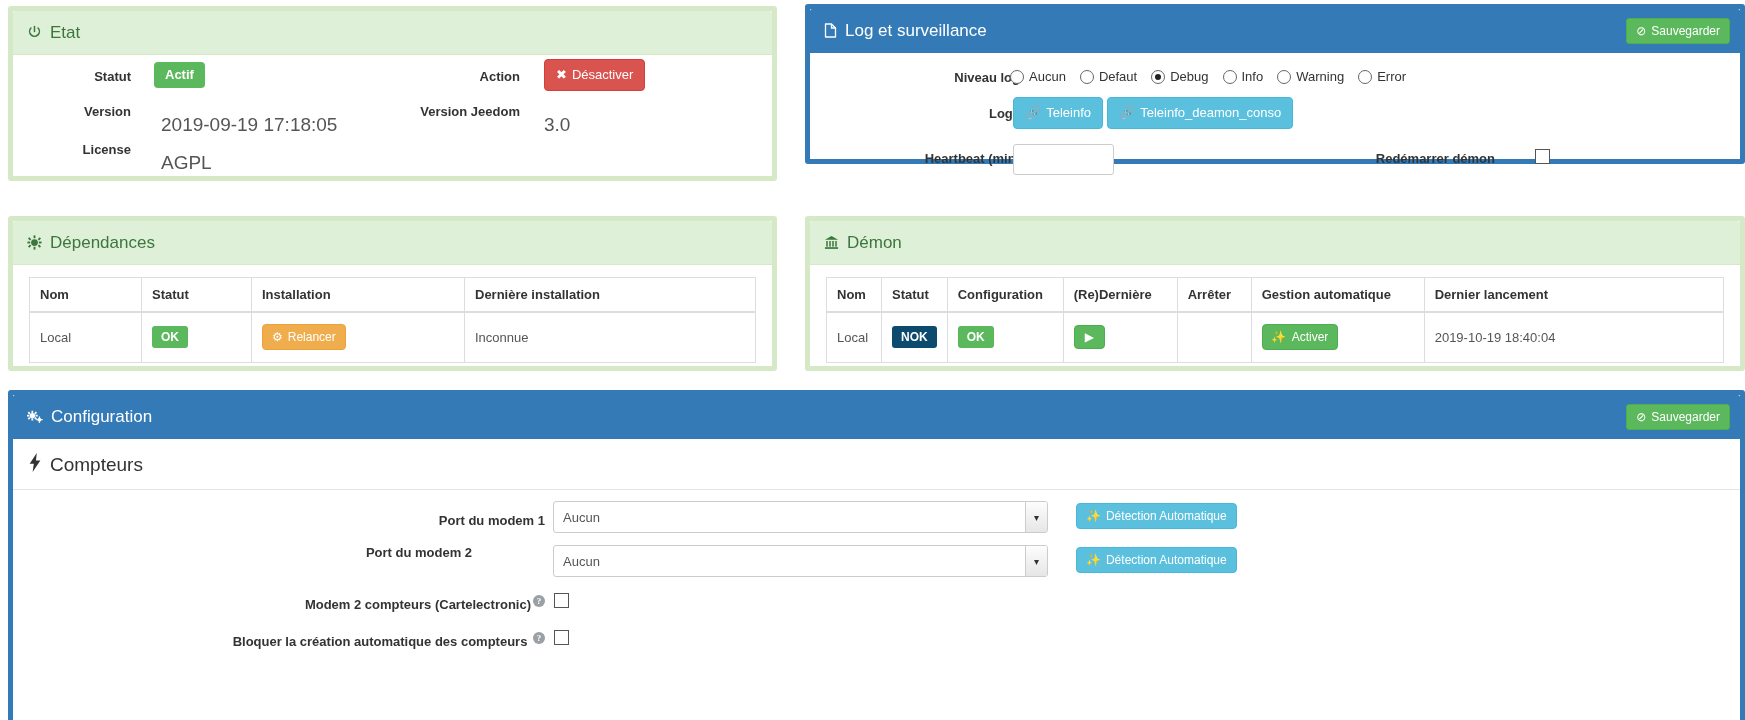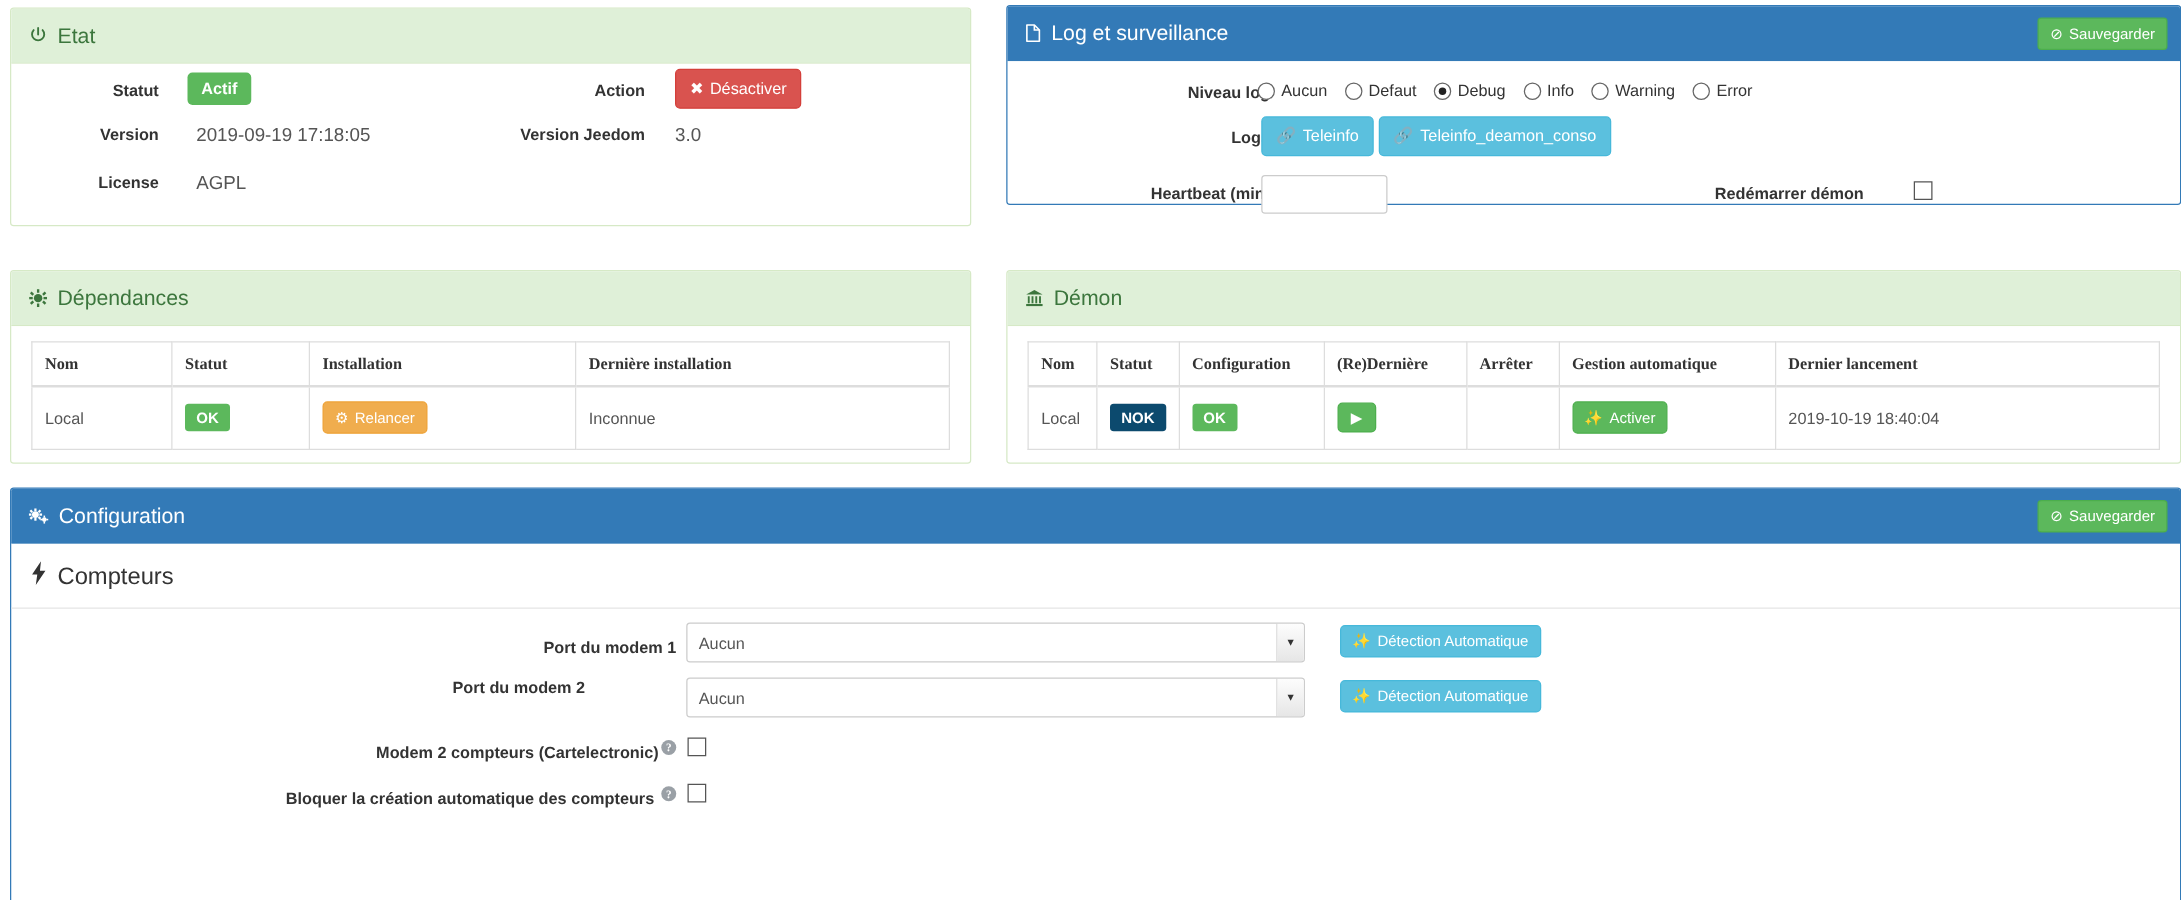--- a/index.html
+++ b/index.html
@@ -8,21 +8,21 @@
     width: 1745px; height: 720px;
     background: #fff;
     font-family: "Liberation Sans", sans-serif;
     font-size: 13px;
     color: #333;
     overflow: hidden;
   }
   .page { position: relative; width: 1745px; height: 720px; }
 
   
-  .panel { position: absolute; background: #fff; border: 1px solid #a16207; border-radius: 3px; }
+  .panel { position: absolute; background: #fff; border: 5px solid #a16207; border-radius: 3px; }
   .panel-head {
     height: 44px; display: flex; align-items: center;
     padding: 0 14px; font-size: 17px; font-weight: 400;
     border-bottom: 1px solid #d6e9c6; border-top-left-radius: 2px; border-top-right-radius: 2px;
     position: relative;
   }
   .panel.green { border-color: #d6e9c6; }
   .panel.green > .panel-head { background: #dff0d8; color: #3c763d; }
   .panel.blue { border-color: #337ab7; }
   .panel.blue > .panel-head { background: #337ab7; color: #fff; border-bottom-color: #337ab7; }
@@ -32,21 +32,21 @@
   
   .save-btn {
     position: absolute; right: 10px; top: 50%; transform: translateY(-50%);
     background: #5cb85c; border: 1px solid #4cae4c; color: #fff;
     font-size: 12px; line-height: 1; padding: 6px 9px; border-radius: 3px;
     display: inline-flex; align-items: center; gap: 5px; cursor: pointer;
     font-family: "Liberation Sans", sans-serif;
   }
   .save-btn .glyph { font-size: 12px; }
   .lbl { font-weight: bold; color: #333; text-align: right; font-size: 13px; }
-  .val { color: #555; font-size: 15px; }
+  .val { color: #555; font-size: 19px; margin-top: 10px; }
 
   .badge-green {
     display: inline-block; background: #5cb85c; color: #fff; font-weight: bold;
     font-size: 13px; padding: 5px 11px; border-radius: 4px; line-height: 1.2;
   }
   .badge-red {
     display: inline-block; background: #0c4a6e; color: #fff; font-weight: bold;
     font-size: 12px; padding: 4px 9px; border-radius: 3px; line-height: 1.2;
   }
   .btn {
@@ -60,21 +60,20 @@
   .btn-success { background: #5cb85c; border-color: #4cae4c; }
   .btn-info { background: #5bc0de; border-color: #46b8da; }
   .btn-sm { font-size: 12px; padding: 5px 9px; }
 
   
   table.tbl { border-collapse: collapse; width: 100%; background: #fff; font-size: 13px; }
   table.tbl th {
     text-align: left; font-weight: bold; color: #333; font-size: 13px;
     padding: 9px 10px; border: 1px solid #ddd; border-bottom-width: 2px; background: #fff;
     white-space: nowrap;
-    font-family: Liberation Serif, serif;
   }
   table.tbl td {
     padding: 9px 10px; border: 1px solid #ddd; color: #555; vertical-align: middle;
   }
 
   
   .radio-grp { display: flex; align-items: center; gap: 14px; }
   .radio-item { display: inline-flex; align-items: center; gap: 5px; font-size: 13px; color: #333; cursor: pointer; }
   .radio {
     width: 14px; height: 14px; border: 1px solid #666; border-radius: 50%;

